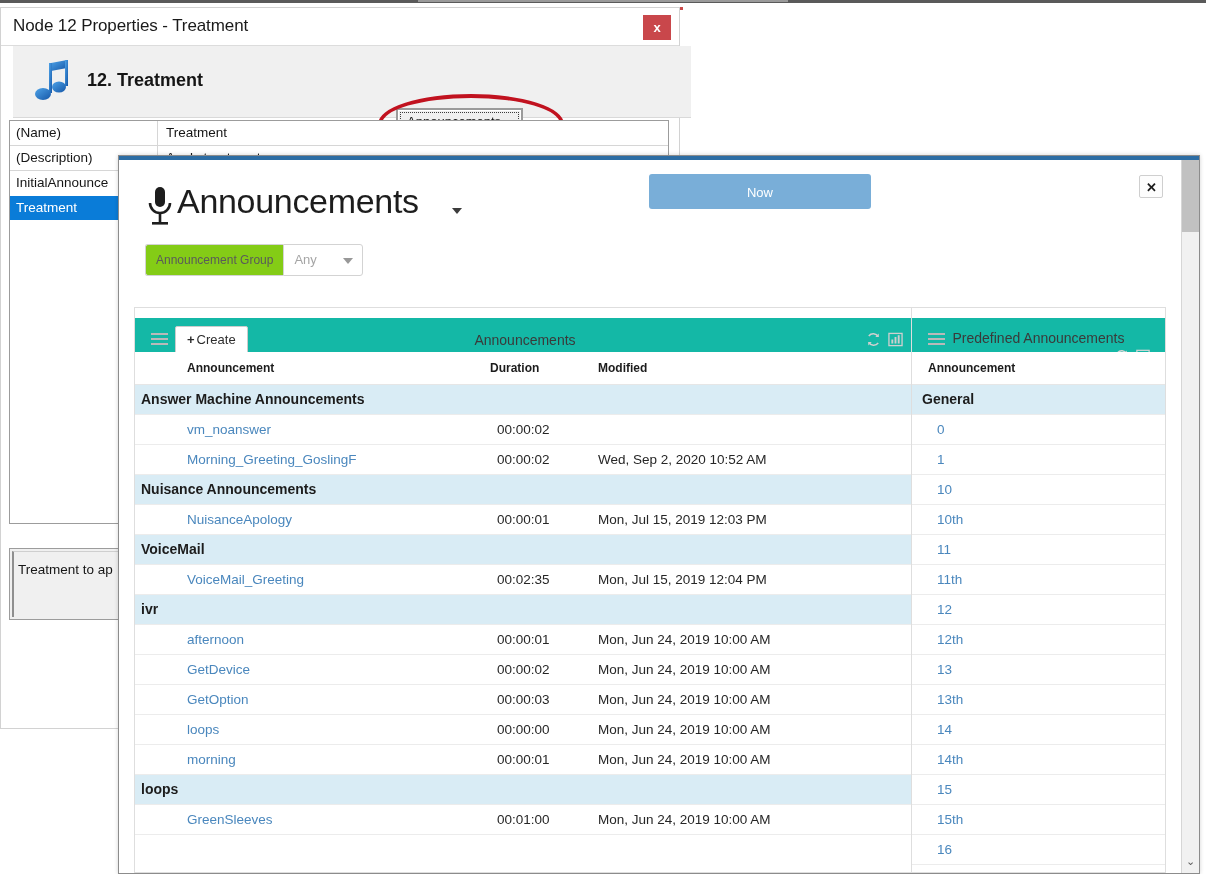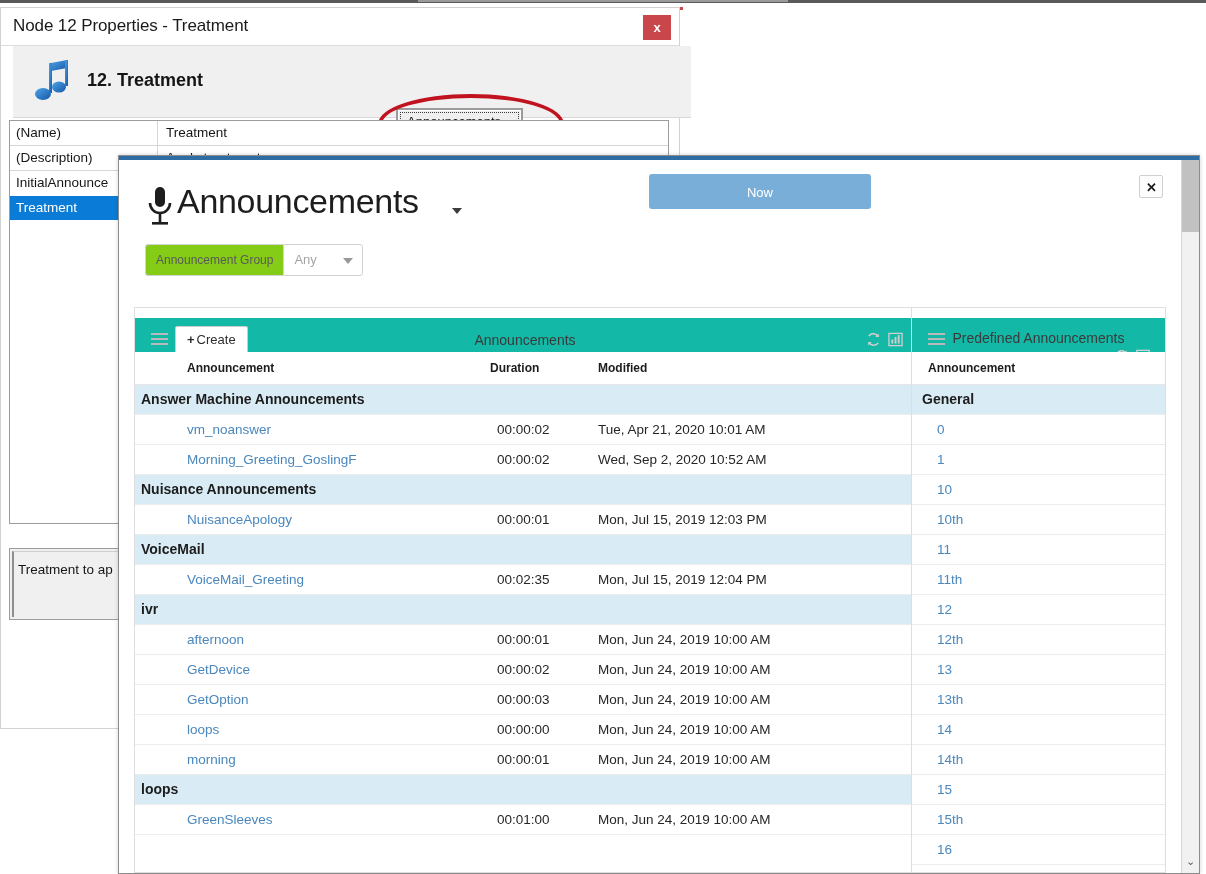--- a/index.html
+++ b/index.html
@@ -342,21 +342,20 @@
           <div class="ch ch-mod">Modified</div>
         </div>
 
         <div class="tbody" id="left-body">
             <div class="row group">
               <div class="g-label">Answer Machine Announcements</div>
             </div>
             <div class="row">
               <div class="cell name">vm_noanswer</div>
               <div class="cell dur">00:00:02</div>
-              <div class="cell mod">Tue, Apr 21, 2020 10:01 AM</div>
             </div>
             <div class="row">
               <div class="cell name">Morning_Greeting_GoslingF</div>
               <div class="cell dur">00:00:02</div>
               <div class="cell mod">Wed, Sep 2, 2020 10:52 AM</div>
             </div>
             <div class="row group">
               <div class="g-label">Nuisance Announcements</div>
             </div>
             <div class="row">

